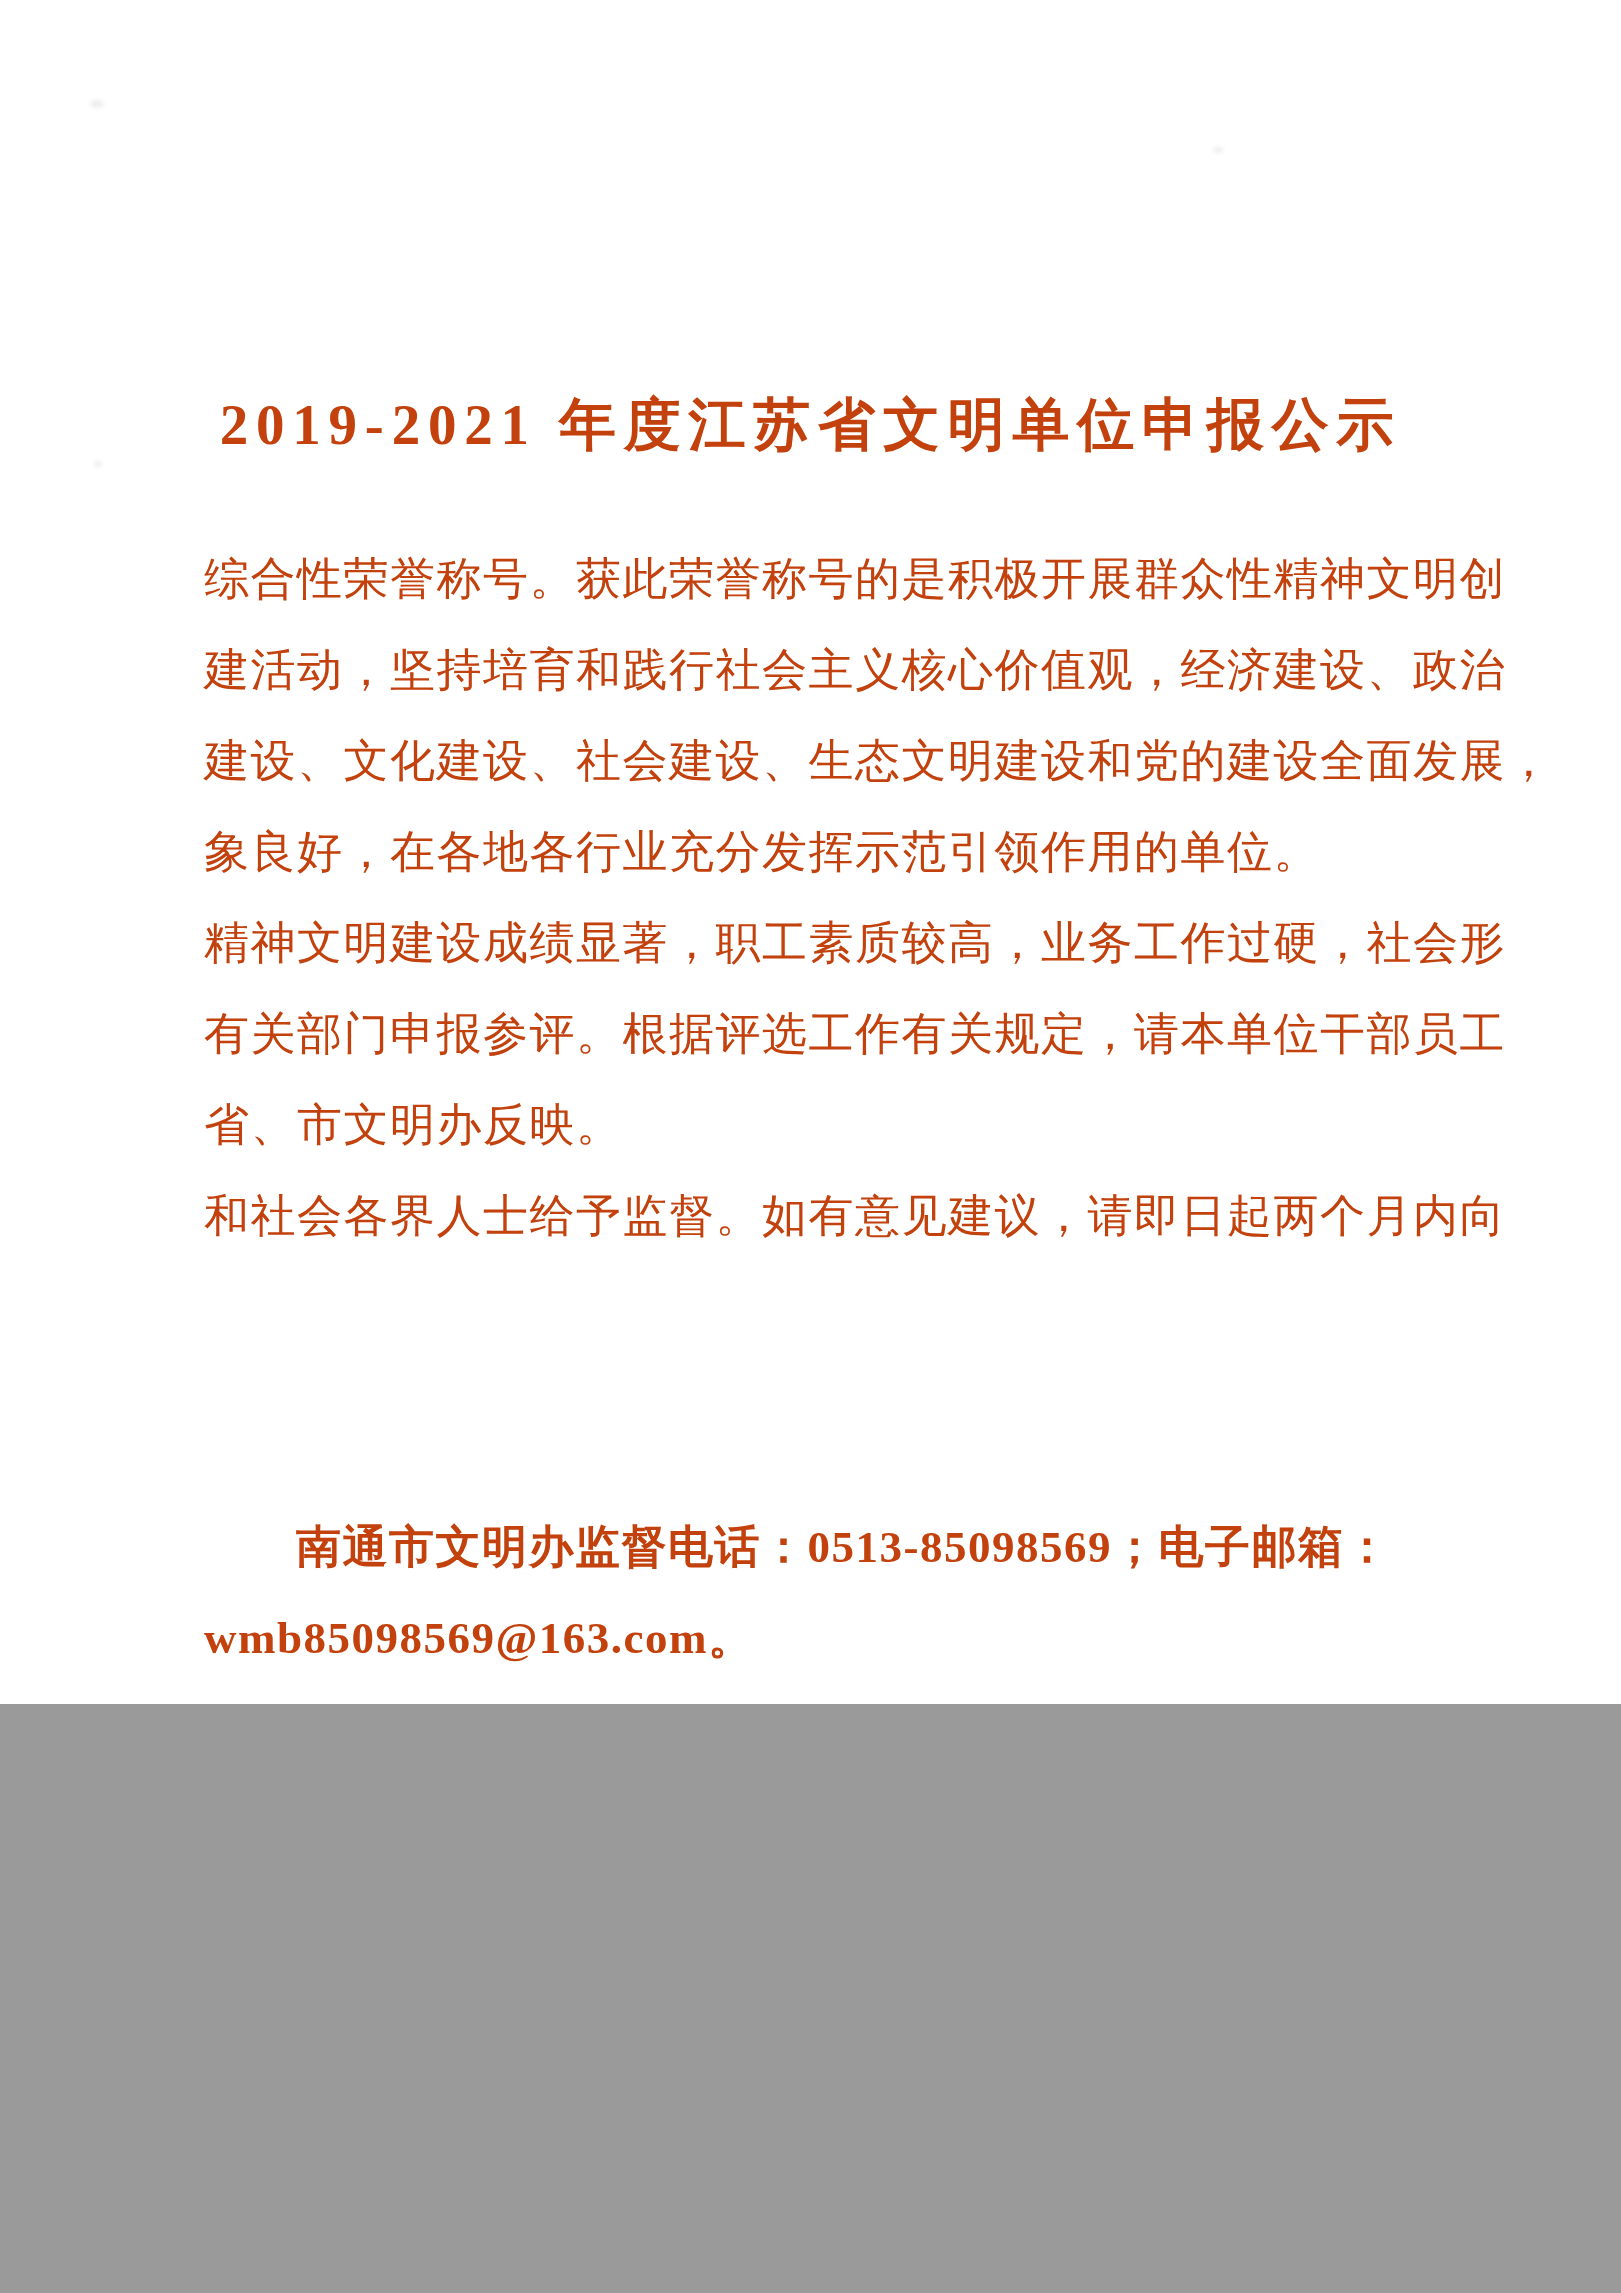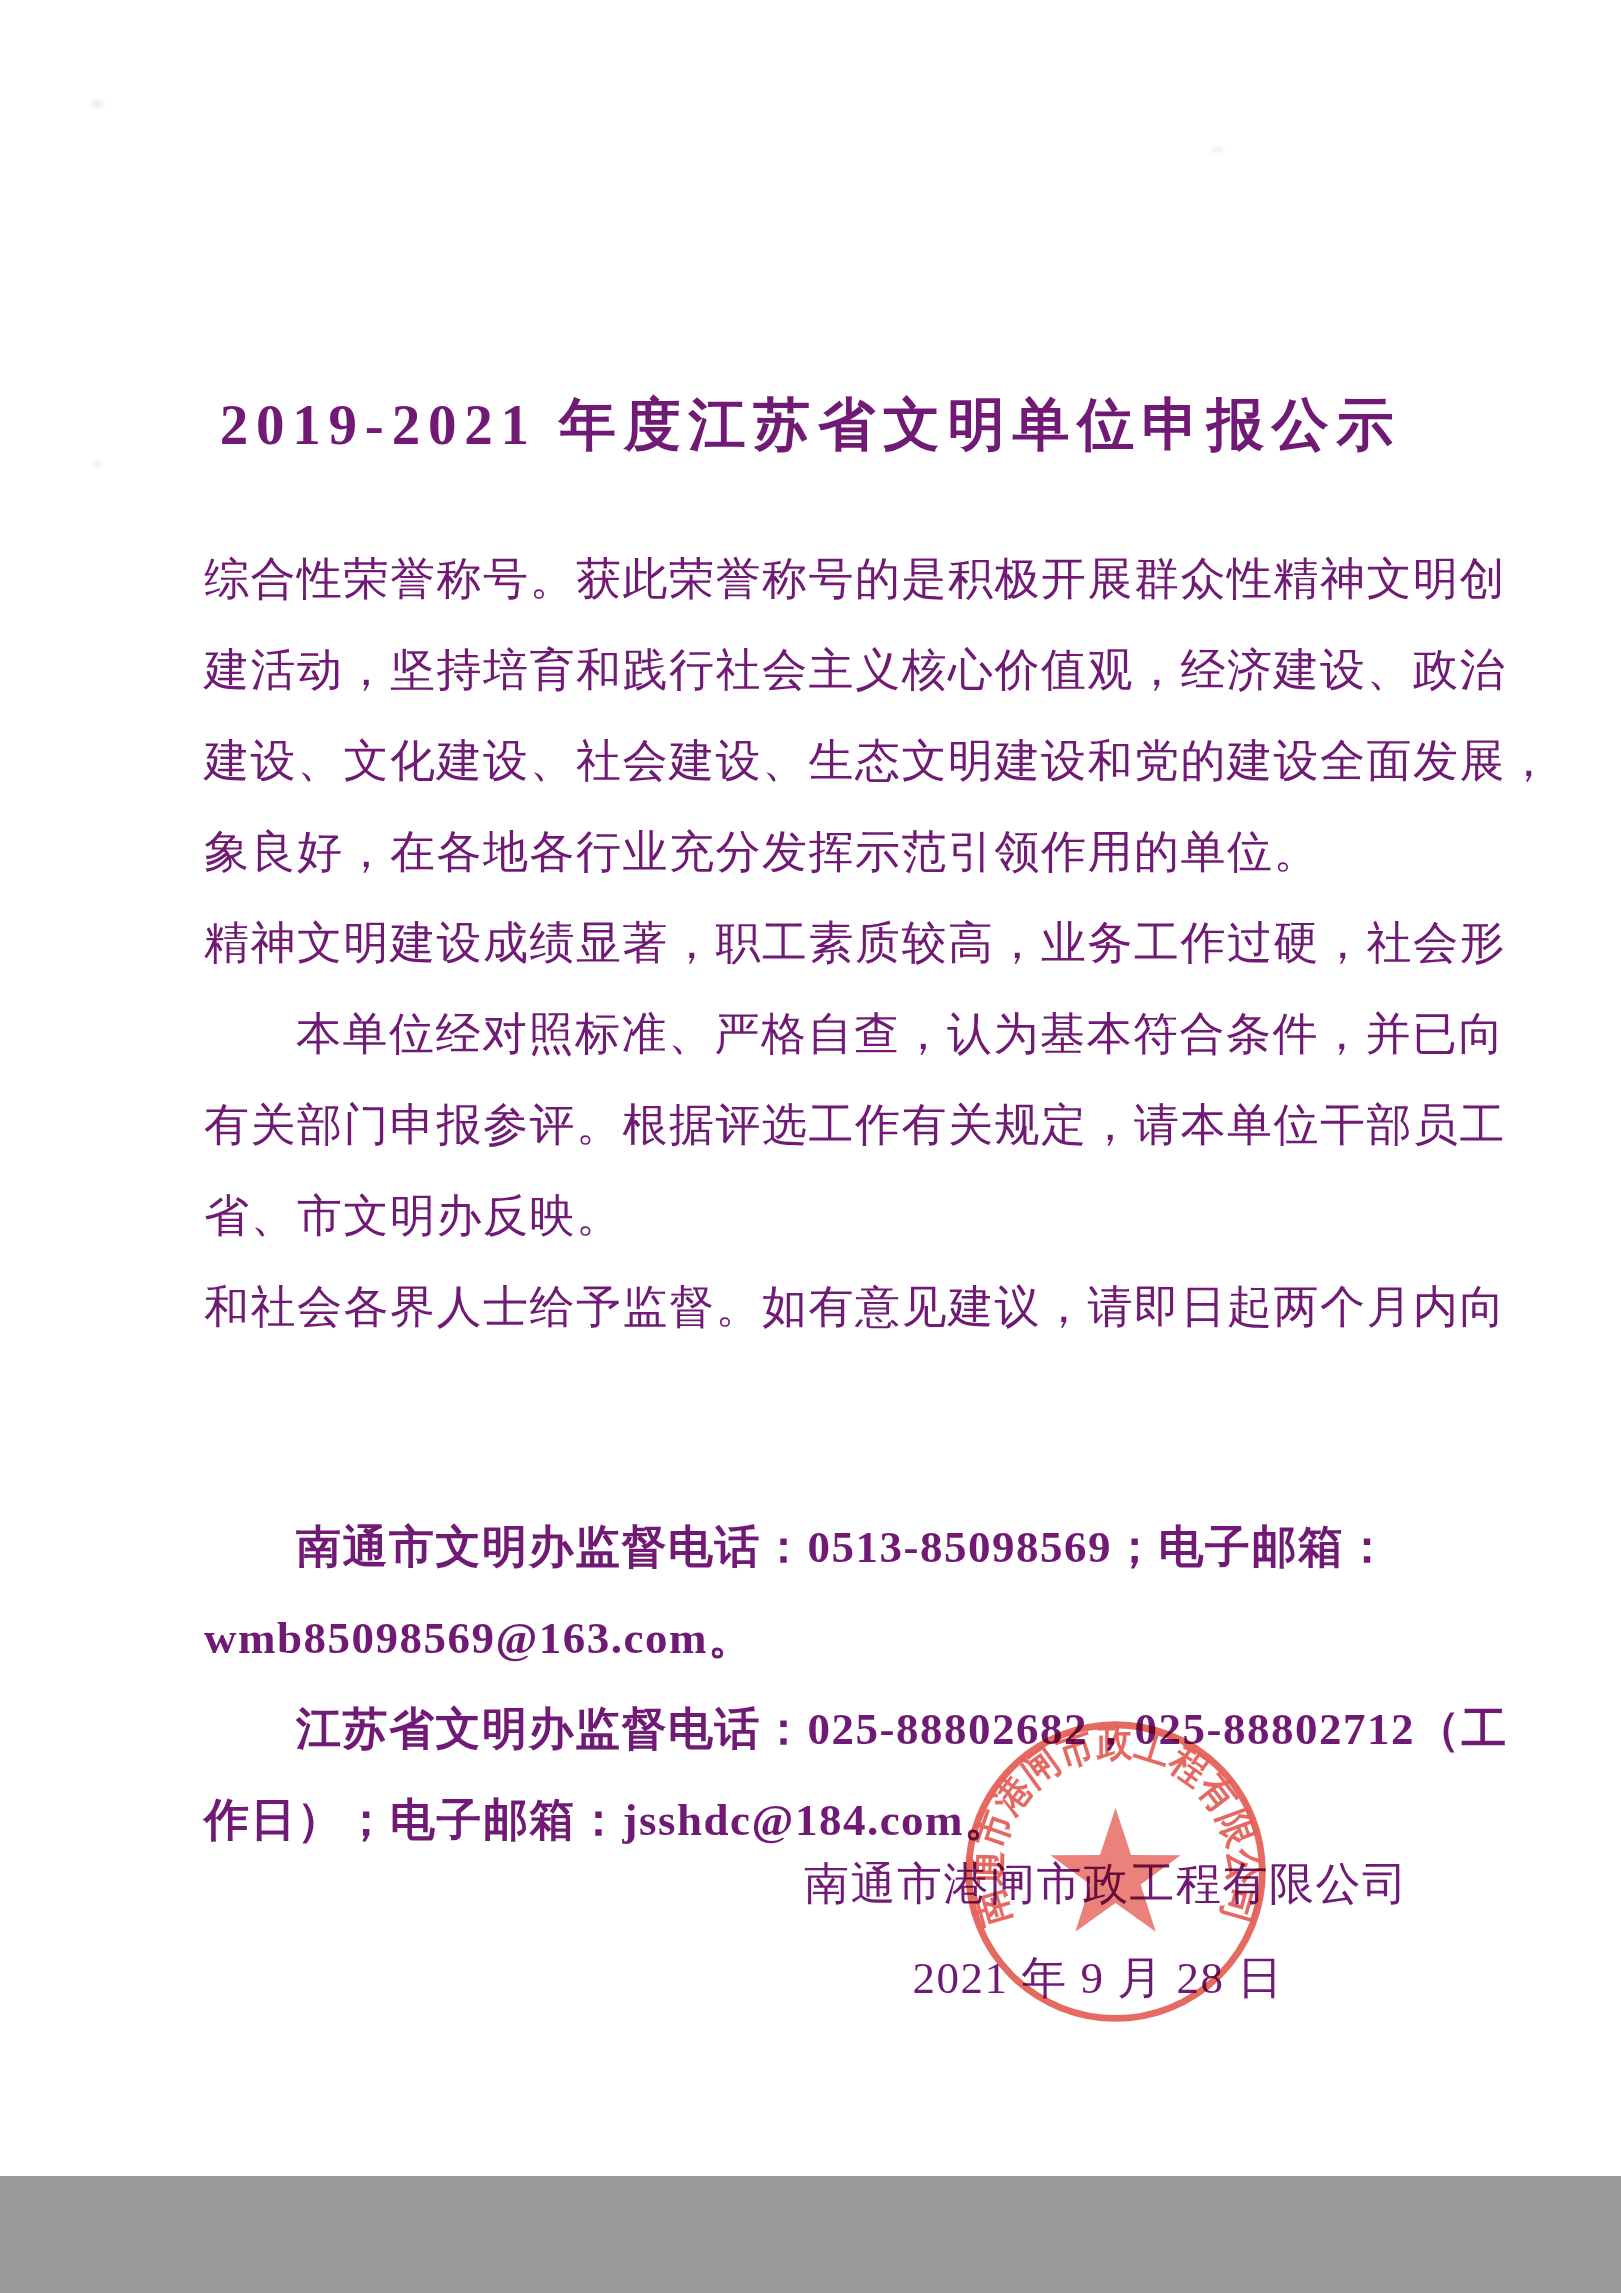--- a/index.html
+++ b/index.html
@@ -3,25 +3,25 @@
 <meta charset="utf-8">
 <style>
   html, body {
     margin: 0;
     padding: 0;
     background: #9a9a9a;
   }
   .page {
     position: relative;
     width: 1621px;
-    height: 2176px;
+    height: 1704px;
     background: #ffffff;
     overflow: hidden;
     font-family: "Liberation Serif", "DejaVu Serif", serif;
-    color: #701a75;
+    color: #c2410c;
   }
   
   .speck {
     position: absolute;
     background: rgba(0,0,0,0.07);
     border-radius: 50%;
     filter: blur(2px);
   }
   .speck.s1 { left: 90px;  top: 100px; width: 13.7px; height: 7.8px; }
   .speck.s2 { left: 1213px; top: 147px; width: 9.8px; height: 5.9px; }
@@ -102,21 +102,20 @@
   <div class="speck s3"></div>
 
   <h1 class="doc-title">2019-2021 年度江苏省文明单位申报公示</h1>
 
   <div class="body-block">
     <div class="line">综合性荣誉称号。获此荣誉称号的是积极开展群众性精神文明创</div>
     <div class="line">建活动，坚持培育和践行社会主义核心价值观，经济建设、政治</div>
     <div class="line">建设、文化建设、社会建设、生态文明建设和党的建设全面发展，</div>
     <div class="line">象良好，在各地各行业充分发挥示范引领作用的单位。</div>
     <div class="line">精神文明建设成绩显著，职工素质较高，业务工作过硬，社会形</div>
-    <div class="line indent">本单位经对照标准、严格自查，认为基本符合条件，并已向</div>
     <div class="line">有关部门申报参评。根据评选工作有关规定，请本单位干部员工</div>
     <div class="line">省、市文明办反映。</div>
     <div class="line">和社会各界人士给予监督。如有意见建议，请即日起两个月内向</div>
   </div>
 
   <div class="contact-block">
     <div class="line indent">南通市文明办监督电话：0513-85098569；电子邮箱：</div>
     <div class="line">wmb85098569@163.com。</div>
     <div class="line indent">江苏省文明办监督电话：025-88802682，025-88802712（工</div>
     <div class="line">作日）；电子邮箱：jsshdc@184.com。</div>

